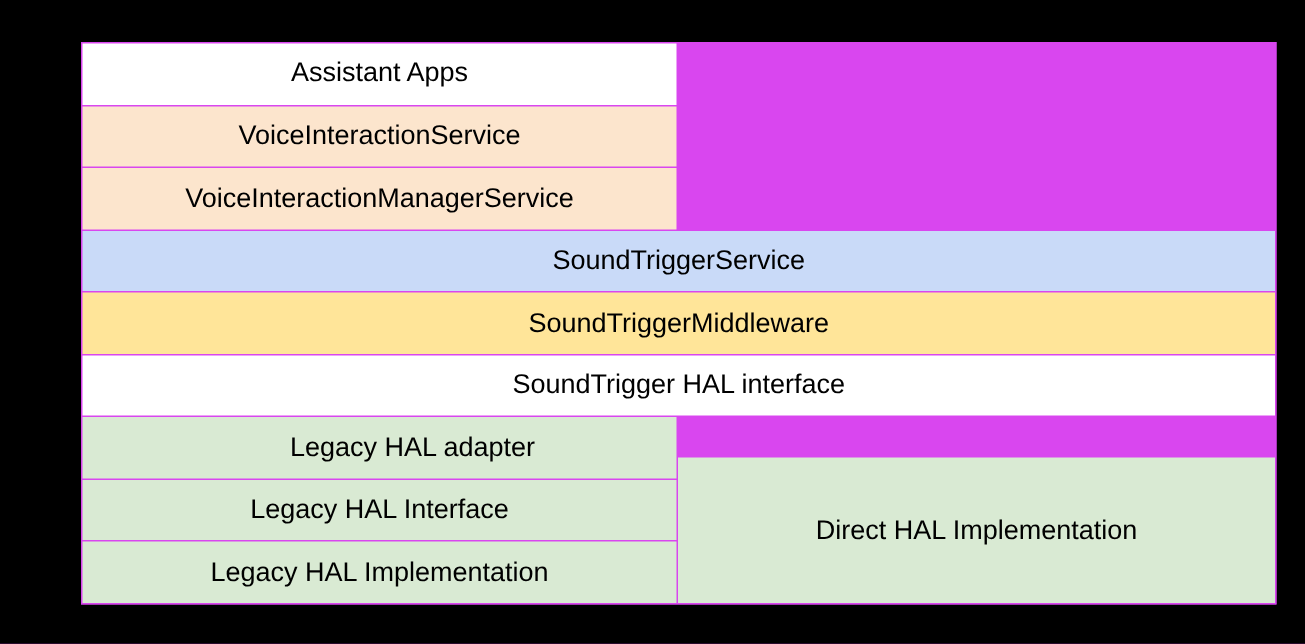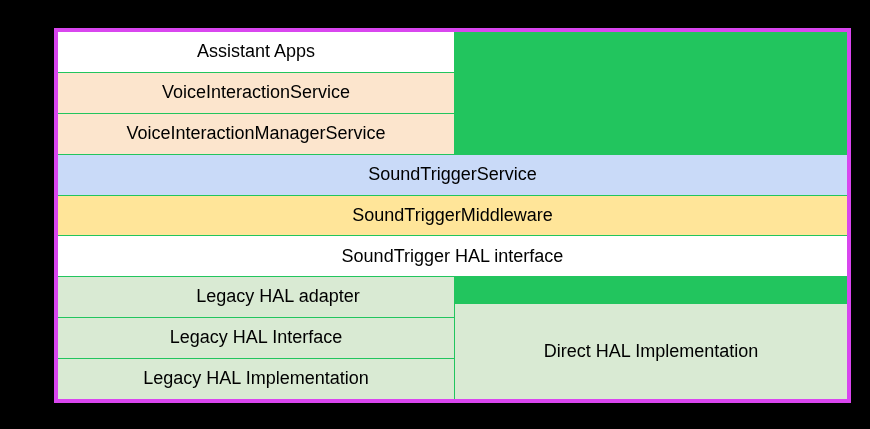--- a/index.html
+++ b/index.html
@@ -18,22 +18,22 @@
   .arch-table {
     position: absolute;
     left: 54px;
     top: 28px;
     width: 797px;
     height: 375px;
     display: grid;
     grid-template-columns: 396px 1fr;
     grid-template-rows: repeat(9, 1fr);
     gap: 1px;
-    background: #22c55e;          
-    border: 4px solid #d946ef;
+    background: #d946ef;          
+    border: 1px solid #d946ef;
     box-sizing: border-box;
   }
   .cell {
     display: flex;
     align-items: center;
     justify-content: center;
     text-align: center;
     font-size: 18px;
     line-height: 1.2;
     color: #000000;

